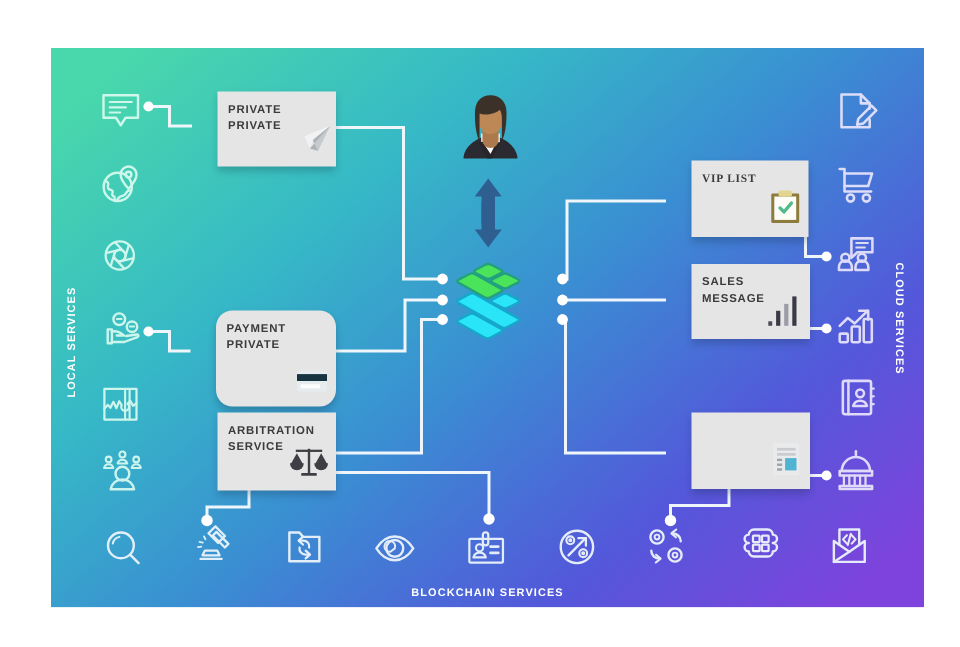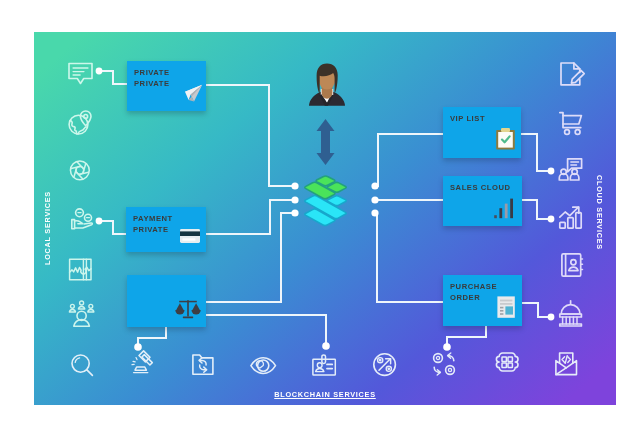--- a/index.html
+++ b/index.html
@@ -3,22 +3,22 @@
 <meta charset="utf-8">
 <title>Blockchain Services Infographic</title>
 <style>
   html,body{margin:0;padding:0;background:#ffffff;}
   body{width:640px;height:431px;overflow:hidden;
        font-family:"Liberation Sans",sans-serif;-webkit-font-smoothing:antialiased;}
   #stage{position:relative;width:640px;height:431px;background:#fff;}
   #canvas{position:absolute;left:34px;top:32px;width:582px;height:373px;overflow:hidden;}
   #board{position:absolute;left:0;top:0;}
 
-  .card{position:absolute;background:#0ea5e9;
-        box-shadow:0 3px 5px rgba(20,40,60,.26);}
+  .card{position:absolute;background:#e5e5e5;
+        box-shadow:0 3px 5px rgba(20,40,60,.26);margin-left:18px;}
   .card .t{position:absolute;left:7px;top:6px;width:70px;
         font-size:7.6px;font-weight:700;line-height:11.2px;
         letter-spacing:.55px;color:#3b3b3b;}
   .card .ic{position:absolute;right:5px;bottom:3px;}
 
   .axis{position:absolute;color:#ffffff;font-size:7.3px;font-weight:700;
         letter-spacing:.72px;white-space:nowrap;}
   .axis.left{left:0;top:0;transform-origin:0 0;}
   .axis.right{left:0;top:0;transform-origin:0 0;}
 </style>
@@ -257,83 +257,83 @@
       <div class="ic" style="right:3px;bottom:4px;">
         <svg width="19" height="19" viewBox="0 0 19 19">
           <path d="M18.2,0.8 L1.0,7.8 L6.6,10.4 Z" fill="#e7e9eb"></path>
           <path d="M18.2,0.8 L6.6,10.4 L10.0,17.6 Z" fill="#c6c9cd"></path>
           <path d="M18.2,0.8 L1.0,7.8 L4.6,16.0 L6.6,10.4 Z" fill="#f1f2f4"></path>
           <path d="M18.2,0.8 L4.6,16.0 L10.0,17.6 L6.6,10.4 Z" fill="#aeb2b7"></path>
         </svg>
       </div>
     </div>
 
-    <div class="card" style="left:92px;top:175px;width:80px;height:45px;">
+    <div class="card" style="left:92px;top:175px;width:80px;height:64px;border-radius:11px;">
       <div class="t"><span>PAYMENT</span><br><span>PRIVATE</span></div>
       <div class="ic">
         <svg width="22" height="17" viewBox="0 0 22 17">
           <rect x="1" y="1" width="20" height="14" rx="1.4" fill="#e7edef"></rect>
           <rect x="1" y="3.4" width="20" height="4.6" fill="#163540"></rect>
           <rect x="3.4" y="10.2" width="13" height="2.6" rx="0.6" fill="#fdfdfd"></rect>
         </svg>
       </div>
     </div>
 
     <div class="card" style="left:93px;top:243px;width:79px;height:52px;">
+      <div class="t"><span>ARBITRATION</span><br><span>SERVICE</span></div>
       <div class="ic">
         <svg width="26" height="22" viewBox="0 0 26 22">
           <g fill="#3e3e44">
             <rect x="12.2" y="2.2" width="1.6" height="16.2"></rect>
             <rect x="4.2" y="2.8" width="17.6" height="1.5"></rect>
             <path d="M4.9 5.2 L0.9 12.4 H8.9 Z"></path>
             <path d="M21.1 5.2 L17.1 12.4 H25.1 Z"></path>
             <path d="M0.3 11.9 H9.5 A4.6 4.6 0 0 1 0.3 11.9 Z"></path>
             <path d="M16.5 11.9 H25.7 A4.6 4.6 0 0 1 16.5 11.9 Z"></path>
             <rect x="7.8" y="18.4" width="10.4" height="1.8" rx="0.6"></rect>
           </g>
         </svg>
       </div>
     </div>
 
-    <div class="card" style="left:409px;top:75px;width:78px;height:51px;">
+    <div class="card" style="left:409px;top:75px;width:78px;height:51px;font-family:Liberation Serif, serif;">
       <div class="t"><span>VIP LIST</span></div>
       <div class="ic">
         <svg width="21" height="24" viewBox="0 0 21 24">
           <rect x="1.2" y="3.0" width="18.6" height="19.6" rx="0.8" fill="#8d7a3d"></rect>
           <rect x="3.2" y="5.0" width="14.6" height="15.6" fill="#fdfcf7"></rect>
           <rect x="6.0" y="1.0" width="9.0" height="4.0" rx="1.2" fill="#e3d58f"></rect>
           <path d="M7.0 12.6 L9.6 15.3 L14.6 9.4" fill="none" stroke="#4fbb8c" stroke-width="2.2" stroke-linecap="round" stroke-linejoin="round"></path>
         </svg>
       </div>
     </div>
 
     <div class="card" style="left:409px;top:144px;width:79px;height:50px;">
-      <div class="t"><span>SALES CLOUD</span></div>
+      <div class="t"><span>SALES MESSAGE</span></div>
       <div class="ic">
         <svg width="24" height="22" viewBox="0 0 24 22">
           <rect x="1.2" y="18.2" width="2.6" height="3.0" fill="#4b4b58"></rect>
           <rect x="6.4" y="11.2" width="2.8" height="10.0" fill="#3a3a45"></rect>
           <rect x="11.8" y="6.6" width="2.8" height="14.6" fill="#9b9ba8"></rect>
           <rect x="17.2" y="1.6" width="2.8" height="19.6" fill="#3a3a45"></rect>
         </svg>
       </div>
     </div>
 
     <div class="card" style="left:409px;top:243px;width:79px;height:51px;">
-      <div class="t"><span>PURCHASE</span><br><span>ORDER</span></div>
       <div class="ic">
         <svg width="22" height="24" viewBox="0 0 22 24">
           <rect x="2.4" y="1.4" width="17.4" height="21.4" fill="#e9eaec"></rect>
           <rect x="5.0" y="4.6" width="12.4" height="1.8" fill="#c9cbce"></rect>
           <rect x="5.0" y="8.0" width="12.4" height="1.8" fill="#c9cbce"></rect>
           <rect x="5.0" y="11.8" width="3.4" height="1.6" fill="#9fa2a6"></rect>
           <rect x="5.0" y="15.0" width="3.4" height="1.6" fill="#9fa2a6"></rect>
           <rect x="5.0" y="18.2" width="3.4" height="1.6" fill="#9fa2a6"></rect>
           <rect x="10.4" y="11.4" width="7.6" height="8.2" fill="#4fb4d2"></rect>
         </svg>
       </div>
     </div>
 
     <div class="axis left" style="left:9px;top:233px;transform:rotate(-90deg);">LOCAL SERVICES</div>
     <div class="axis right" style="left:570px;top:143px;transform:rotate(90deg);">CLOUD SERVICES</div>
-    <div class="axis bottom" style="left:0;top:358px;width:582px;text-align:center;text-decoration:underline;">BLOCKCHAIN SERVICES</div>
+    <div class="axis bottom" style="left:0;top:358px;width:582px;text-align:center;">BLOCKCHAIN SERVICES</div>
   </div>
 </div>
 
 </body></html>

